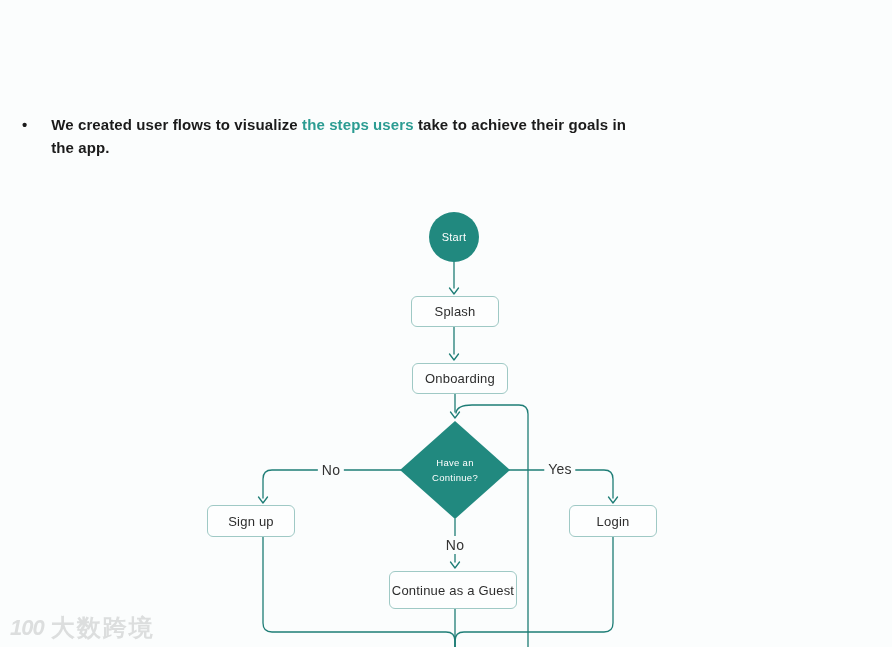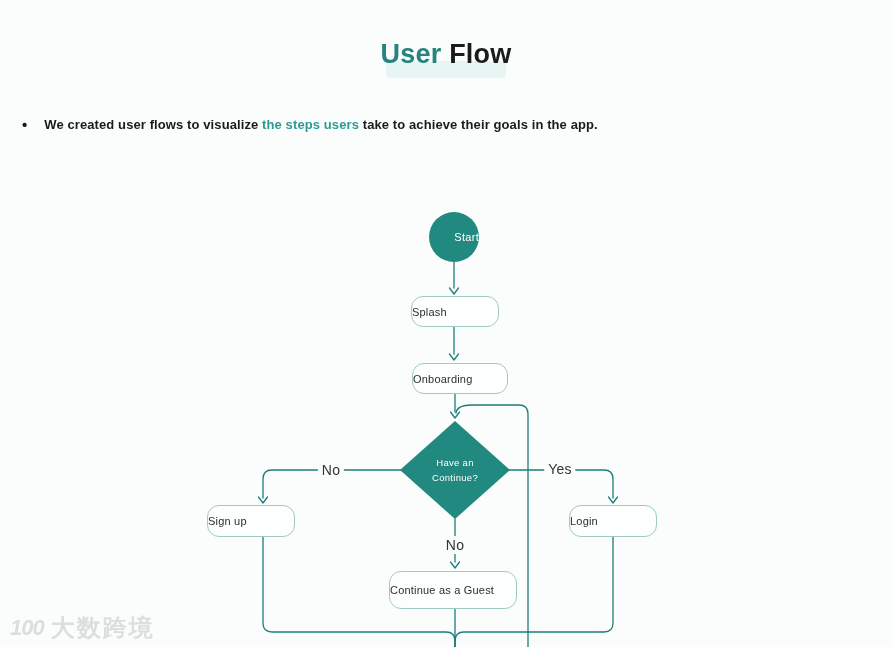--- a/index.html
+++ b/index.html
@@ -35,36 +35,36 @@
     background:var(--highlight);z-index:0;
   }
   .title .w{position:relative;z-index:1;}
   .title .w-accent{color:var(--title-accent);}
   .title .w-dark{color:var(--title-dark);}
 
   
   .intro{position:absolute;left:22px;top:113px;width:606px;display:flex;}
   .intro .dot{font-size:15px;line-height:23px;color:var(--body-text);font-weight:700;}
   .intro .txt{
-    margin-left:17px;font-size:13px;font-weight:700;line-height:23px;
+    margin-left:24px;font-size:15px;font-weight:700;line-height:23px;
     color:var(--body-text);letter-spacing:.1px;
   }
   .intro .accent{color:var(--accent-text);}
 
   
   .node-circle{
     position:absolute;left:429px;top:212px;width:50px;height:50px;border-radius:50%;
-    background:var(--teal);color:#fff;display:flex;align-items:center;justify-content:flex-end;
+    background:var(--teal);color:#fff;display:flex;align-items:center;justify-content:center;
     font-size:11px;letter-spacing:.3px;
   }
   .node-box{
     position:absolute;background:var(--box-bg);
-    border:1px solid var(--box-border);border-radius:12px;
-    display:flex;align-items:center;justify-content:flex-start;
-    font-size:11px;color:var(--box-text);letter-spacing:.2px;font-weight:500;
+    border:1px solid var(--box-border);border-radius:6px;
+    display:flex;align-items:center;justify-content:center;
+    font-size:13px;color:var(--box-text);letter-spacing:.2px;font-weight:500;
   }
   .box-splash{left:411px;top:296px;width:88px;height:31px;}
   .box-onboarding{left:412px;top:363px;width:96px;height:31px;}
   .box-signup{left:207px;top:505px;width:88px;height:32px;}
   .box-login{left:569px;top:505px;width:88px;height:32px;}
   .box-guest{left:389px;top:571px;width:128px;height:38px;}
   .node-diamond{
     position:absolute;left:400px;top:421px;width:110px;height:98px;
     background:var(--teal);
     clip-path:polygon(50% 0,100% 50%,50% 100%,0 50%);
@@ -92,27 +92,20 @@
     color:var(--watermark);user-select:none;
   }
   .watermark .logo{font-size:22px;font-weight:700;font-style:italic;letter-spacing:-1px;}
   .watermark .cjk{margin-left:7px;font-size:24px;font-weight:700;letter-spacing:2px;}
 </style>
 </head>
 <body>
 
 <div class="stage">
 
-  <div class="title-wrap">
-    <div class="title">
-      <span class="hl-bar"></span>
-      <span class="w w-accent">User</span>
-      <span class="w w-dark"> <span>Flow</span></span>
-    </div>
-  </div>
 
   <div class="intro">
     <span class="dot">•</span>
     <span class="txt"><span>We created user flows to visualize </span><span class="accent">the steps users</span><span> take to achieve their goals in the app.</span></span>
   </div>
 
   <svg class="connectors" width="892" height="647" viewBox="0 0 892 647">
     <path class="edge" d="M454,262 L454,288"></path>
     <path class="edge" d="M449.5,288 L454,294 L458.5,288"></path>
 

